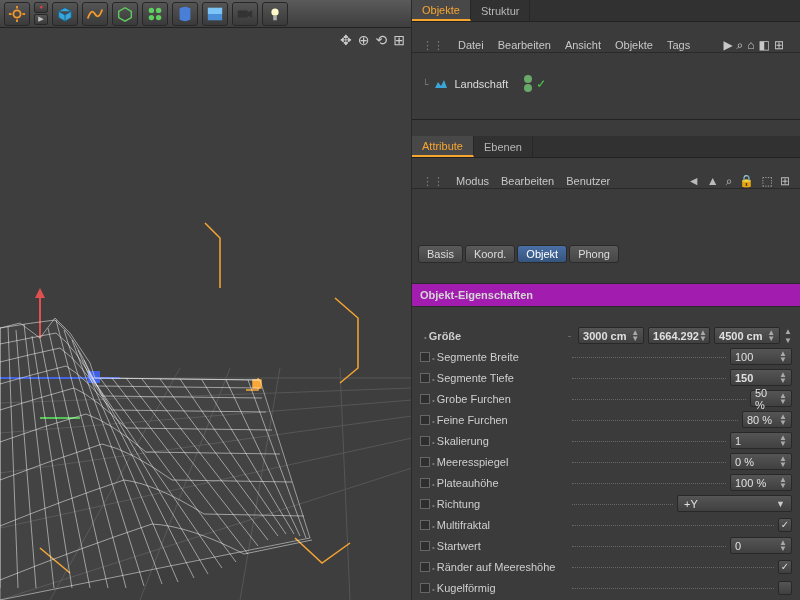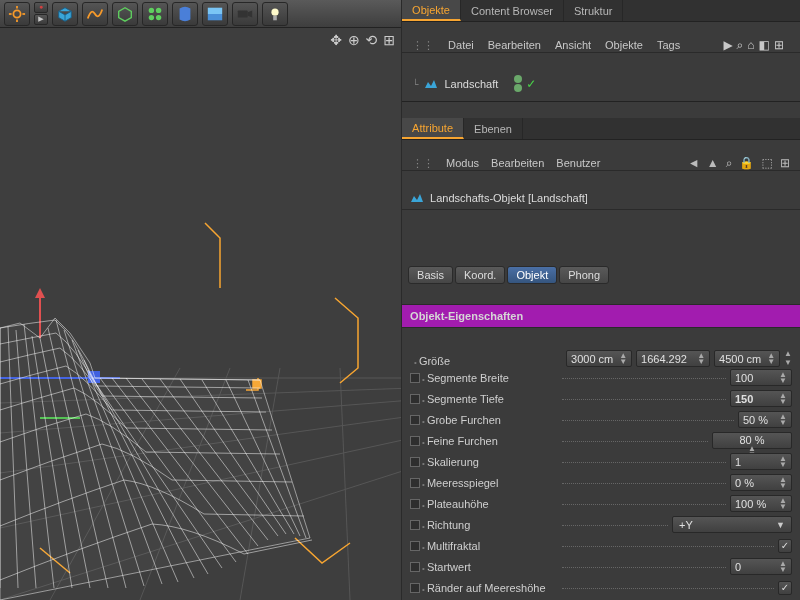--- a/index.html
+++ b/index.html
@@ -54,21 +54,21 @@
   .prop-label { color:#cfcfcf; flex: 0 0 140px; white-space: nowrap; overflow:hidden;}
   .prop-label::before { content:"•"; color:#7a7a7a; margin-right:2px; font-size:8px;}
   .dots-fill { flex:1; border-bottom: 1px dotted #666; height: 6px; margin: 0 4px 3px 0;}
   .val { background: linear-gradient(#555,#404040); border:1px solid #282828; color:#e0e0e0; height:17px; padding: 1px 4px; display:flex; align-items:center; border-radius:2px;}
   .val.num { width:58px; justify-content:space-between;}
   .val.num .spin { color:#aaa; font-size:8px; line-height:6px; display:flex; flex-direction:column; cursor:pointer;}
   .checkctl { width:14px; height:14px; background:linear-gradient(#555,#404040); border:1px solid #282828; border-radius:2px; display:flex; align-items:center; justify-content:center; color:#ddd; font-size:10px;}
   .dropdown { background: linear-gradient(#555,#404040); border:1px solid #282828; color:#e0e0e0; height:17px; padding: 1px 6px; display:flex; align-items:center; border-radius:2px; flex:1; justify-content:space-between; max-width: 230px;}
   .dropdown .arrow { font-size:9px; color:#ccc;}
 
-  .size-row { display:flex; align-items:flex-end; height:21px; padding:0 8px; gap:4px;}
+  .size-row { display:flex; align-items:center; height:21px; padding:0 8px; gap:4px;font-weight:bold;}
 
   .menu-row.attr { gap: 12px; }
   .menu-row.attr .spacer { flex:1; }
   .menu-row.attr .icons span { font-size:12px; color:#bbb; margin-left:4px; cursor:pointer; }
 </style>
 </head>
 <body>
 
 <div class="root">
 
@@ -216,21 +216,20 @@
           <path d="M0 552 Q80 520 152 496 Q190 498 244 526 L312 512"></path>
         </g>
       </svg>
     </div>
   </div>
 
   <div class="right">
 
     <div class="panel-tabs">
       <div class="panel-tab active">Objekte</div>
-      <div class="panel-tab">Content Browser</div>
       <div class="panel-tab">Struktur</div>
     </div>
     <div class="menu-row">
       <span style="color:#888;">⋮⋮</span>
       <span>Datei</span>
       <span>Bearbeiten</span>
       <span>Ansicht</span>
       <span>Objekte</span>
       <span>Tags</span>
       <div style="flex:1"></div>
@@ -271,47 +270,41 @@
       <div class="spacer"></div>
       <div class="icons">
         <span>◄</span>
         <span>▲</span>
         <span>⌕</span>
         <span>🔒</span>
         <span>⬚</span>
         <span>⊞</span>
       </div>
     </div>
-    <div class="attr-header">
-      <svg width="14" height="14" viewBox="0 0 14 14">
-          <path d="M1 11 L4 5 L7 9 L10 3 L13 11 Z" fill="#3aa5d8"></path>
-        </svg>
-      <span class="attr-title">Landschafts-Objekt [Landschaft]</span>
-    </div>
     <div class="attr-tabs">
       <div class="pill">Basis</div>
       <div class="pill">Koord.</div>
       <div class="pill active">Objekt</div>
       <div class="pill">Phong</div>
     </div>
     <div class="section-title">Objekt-Eigenschaften</div>
 
     <div class="props" id="props-host">
         <div class="size-row">
           <div class="chk"></div>
           <span class="prop-label">Größe</span>
           <div class="dots-fill"></div>
           <div class="val num" style="width:66px;">
             <span>3000 cm</span>
             <div class="spin">
               <span>▲</span>
               <span>▼</span>
             </div>
           </div>
-          <div class="val num" style="width:74px;">
+          <div class="val num" style="width:62px;">
             <span>1664.292</span>
             <div class="spin">
               <span>▲</span>
               <span>▼</span>
             </div>
           </div>
           <div class="val num" style="width:66px;">
             <span>4500 cm</span>
             <div class="spin">
               <span>▲</span>
@@ -344,33 +337,33 @@
             <div class="spin">
               <span>▲</span>
               <span>▼</span>
             </div>
           </div>
         </div>
         <div class="prop">
           <div class="chk"></div>
           <span class="prop-label">Grobe Furchen</span>
           <div class="dots-fill"></div>
-          <div class="val num" style="width:54px;">
+          <div class="val num" style="width:42px;">
             <span>50 %</span>
             <div class="spin">
               <span>▲</span>
               <span>▼</span>
             </div>
           </div>
         </div>
         <div class="prop">
           <div class="chk"></div>
           <span class="prop-label">Feine Furchen</span>
           <div class="dots-fill"></div>
-          <div class="val num" style="width:80px;flex-direction:column;">
+          <div class="val num" style="width:50px;">
             <span>80 %</span>
             <div class="spin">
               <span>▲</span>
               <span>▼</span>
             </div>
           </div>
         </div>
         <div class="prop">
           <div class="chk"></div>
           <span class="prop-label">Skalierung</span>
@@ -433,15 +426,21 @@
               <span>▼</span>
             </div>
           </div>
         </div>
         <div class="prop">
           <div class="chk"></div>
           <span class="prop-label">Ränder auf Meereshöhe</span>
           <div class="dots-fill"></div>
           <div class="checkctl">✓</div>
         </div>
+        <div class="prop">
+          <div class="chk"></div>
+          <span class="prop-label">Kugelförmig</span>
+          <div class="dots-fill"></div>
+          <div class="checkctl"></div>
+        </div>
       </div>
   </div>
 </div>
 
 </body></html>

